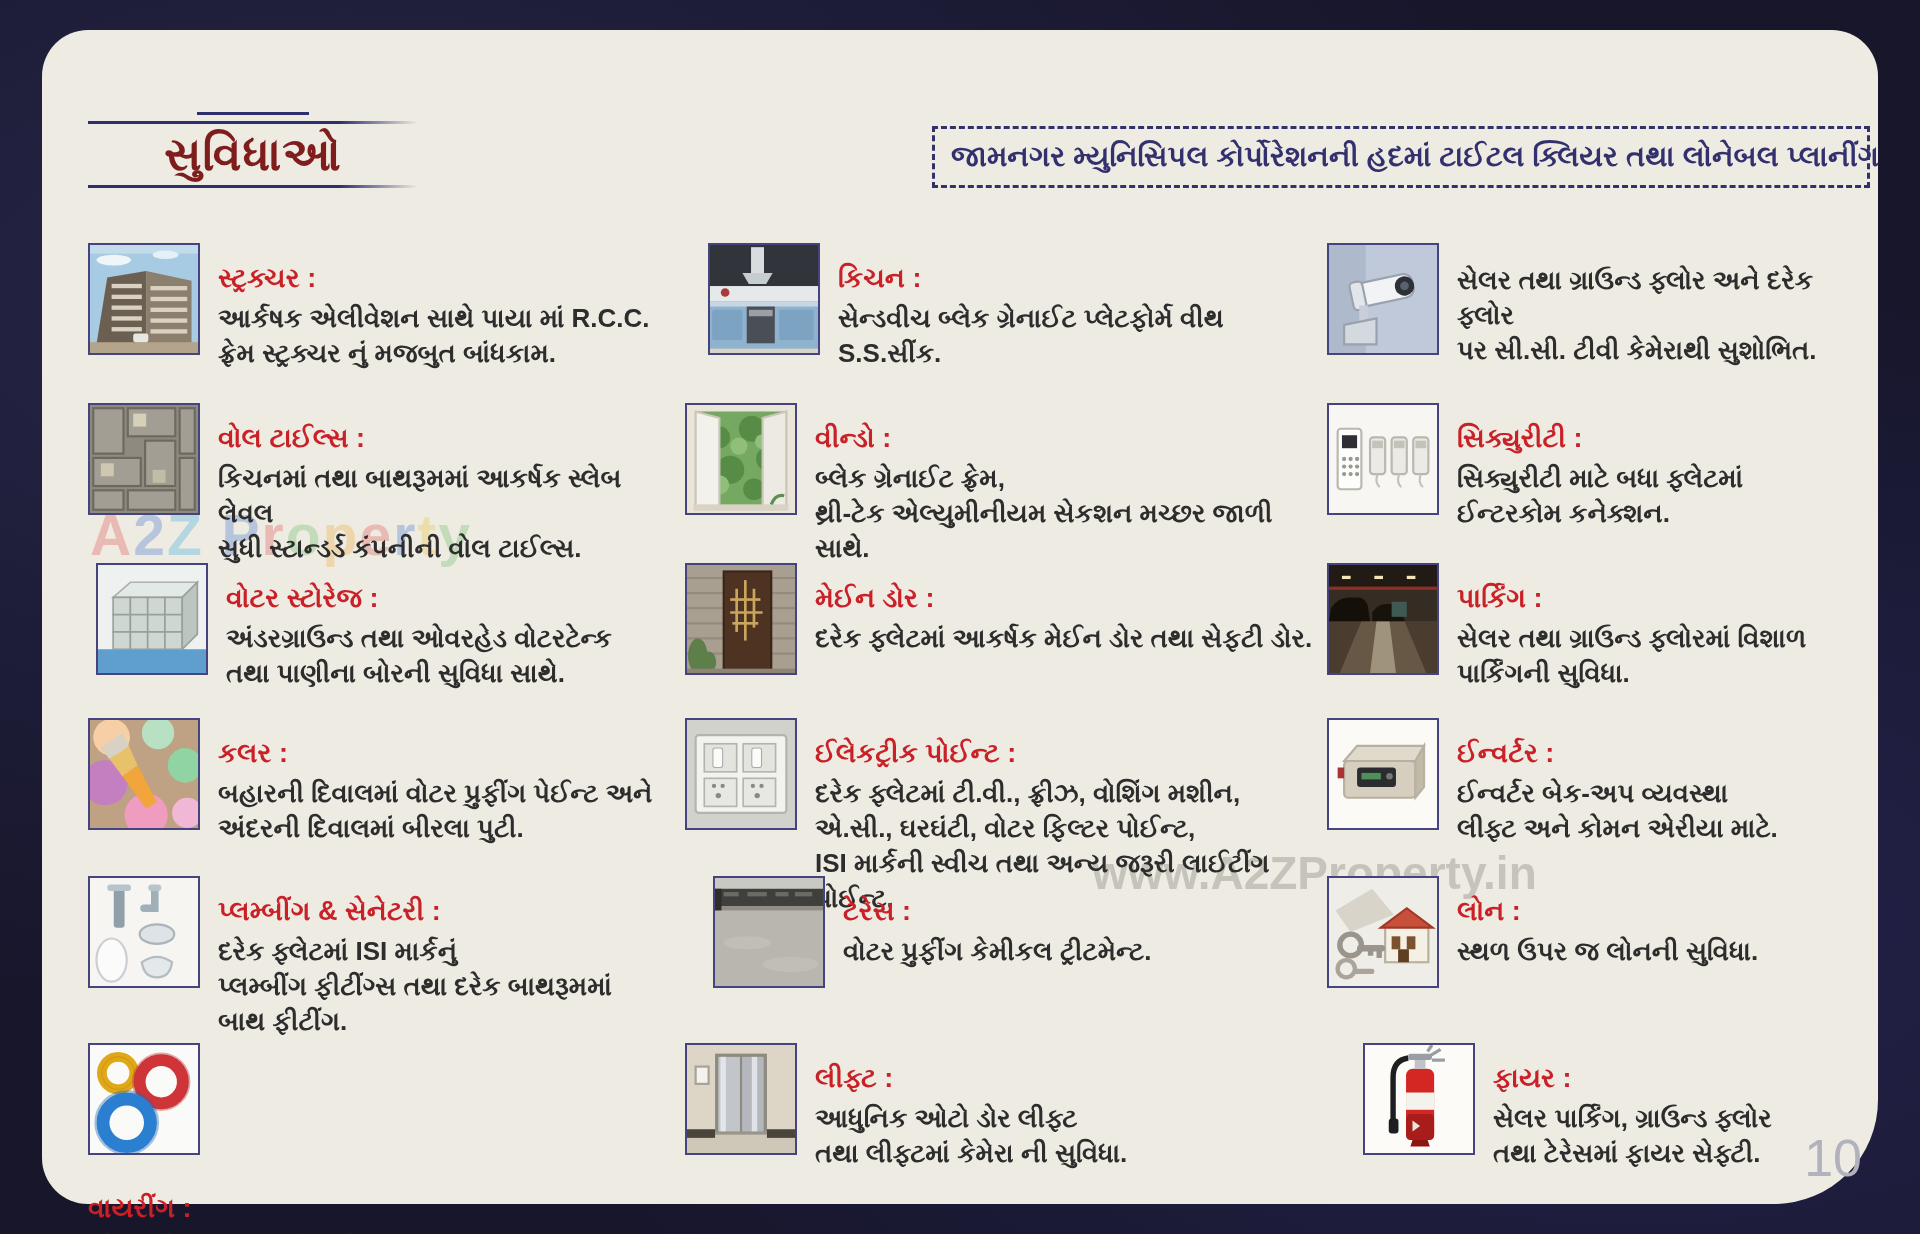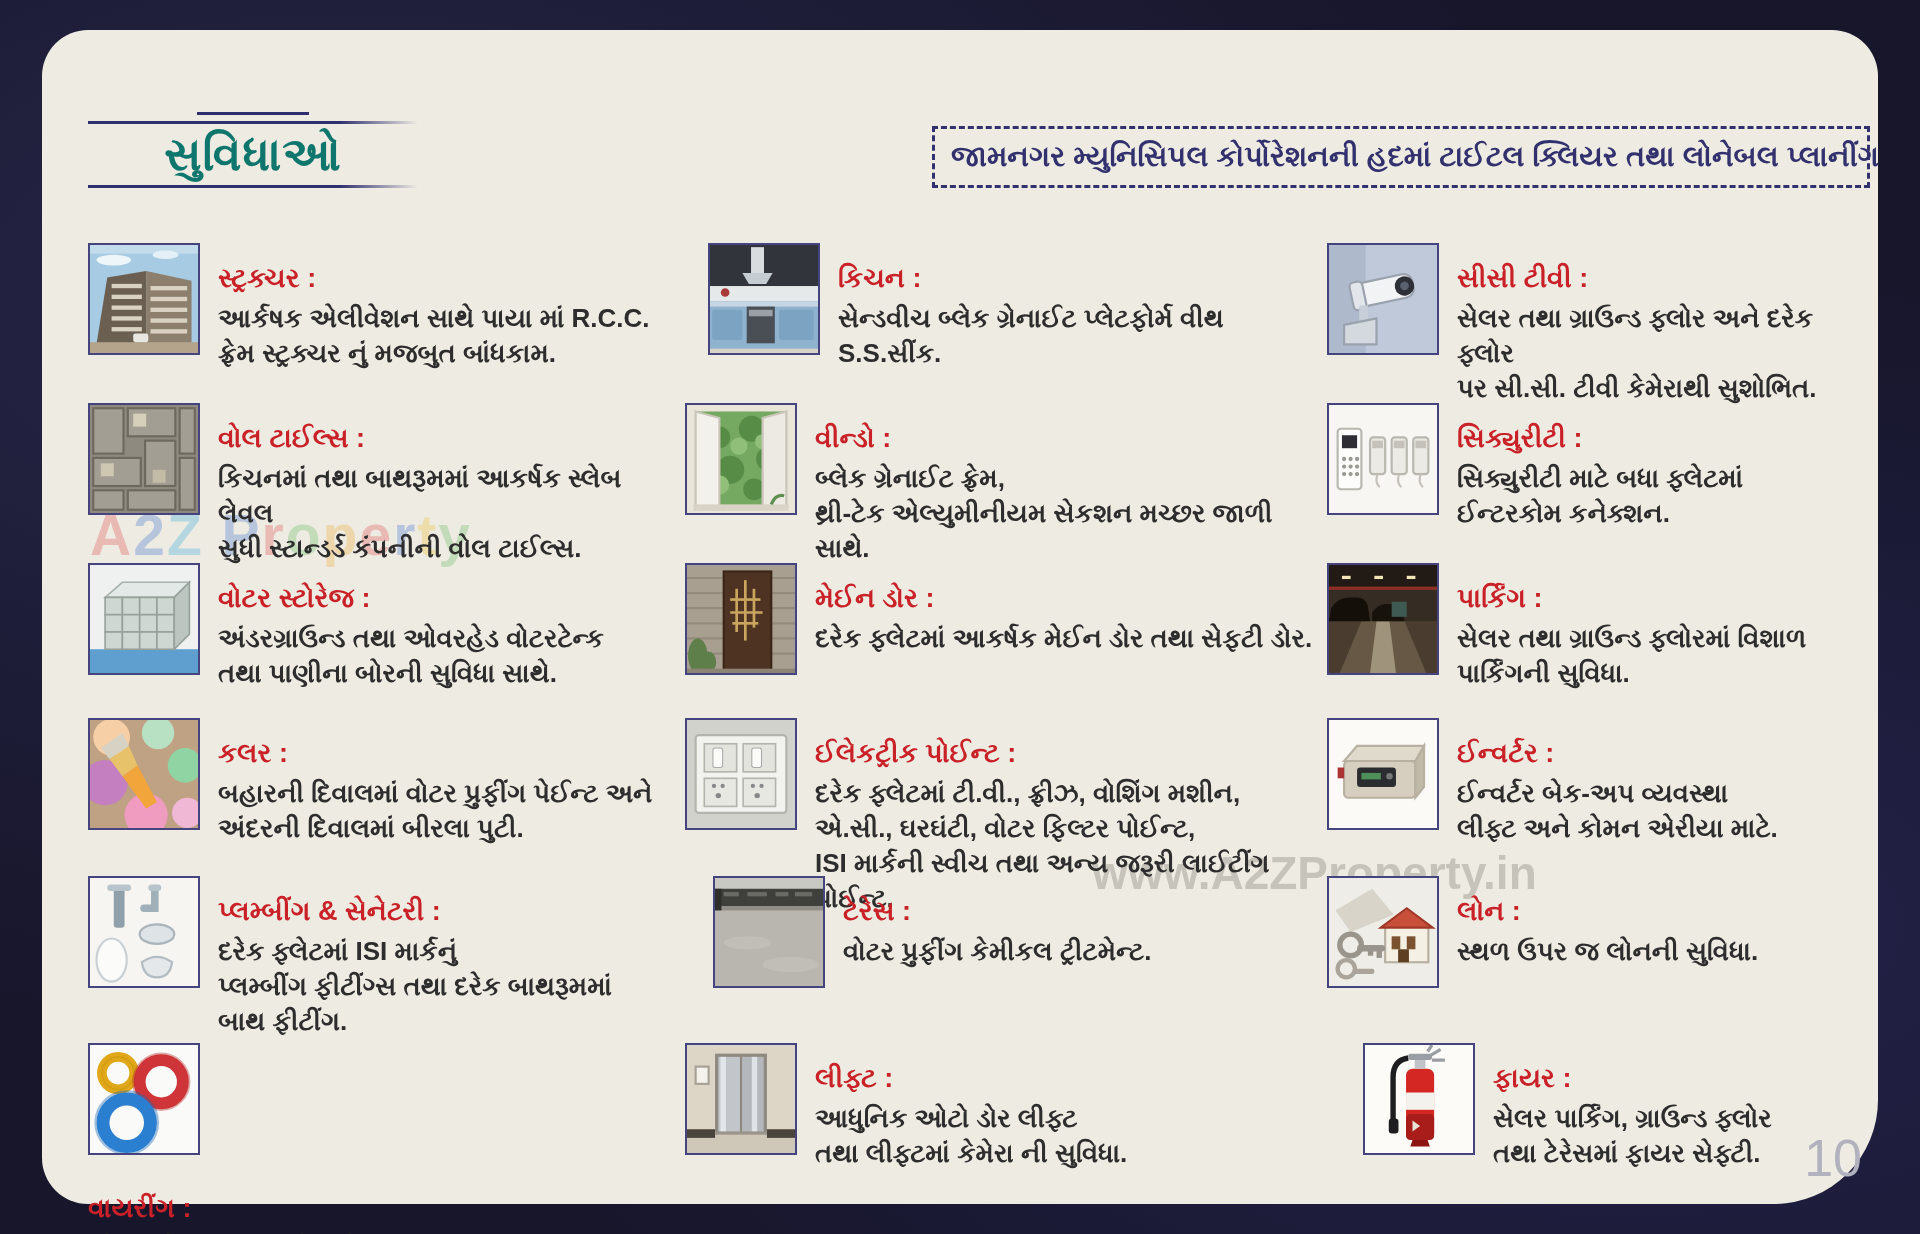--- a/index.html
+++ b/index.html
@@ -13,21 +13,21 @@
   }
   .card{
     position:absolute;left:42px;top:30px;width:1836px;height:1174px;
     background:#edebe2;border-radius:46px 46px 104px 46px;
   }
   
   .title-block{position:absolute;left:46px;top:82px;width:330px;}
   .line-short{width:112px;height:3px;background:#2f2e6e;margin:0 auto 6px auto;}
   .line-grad{height:3px;background:linear-gradient(to right,#2f2e6e 76%,rgba(47,46,110,0) 100%);}
   .title-block h1{
-    margin:3px 0 4px 0;text-align:center;color:#0f766e;
+    margin:3px 0 4px 0;text-align:center;color:#7f1d1d;
     font-size:46px;line-height:54px;font-weight:700;letter-spacing:1px;
   }
   
   .banner{
     position:absolute;left:890px;top:96px;width:938px;height:62px;
     border:3px dashed #32316e;box-sizing:border-box;
     display:flex;align-items:center;justify-content:center;
   }
   .banner span{color:#32316e;font-size:29px;font-weight:700;white-space:nowrap;margin-left:28px;}
   
@@ -124,21 +124,21 @@
               <rect x="10" y="54" width="12" height="12" fill="#cec7b2"></rect>
               <rect x="58" y="60" width="12" height="12" fill="#c2bba6"></rect>
             </svg>
           </div>
     <div class="text">
       <div class="heading">વોલ ટાઈલ્સ :</div>
       <div class="body">કિચનમાં તથા બાથરૂમમાં આકર્ષક સ્લેબ લેવલ
 સુધી સ્ટાન્ડર્ડ કંપનીની વોલ ટાઈલ્સ.</div>
     </div>
   </div>
-        <div class="item" style="left: 46px; top: 533px; width: 585px;">
+        <div class="item" style="left: 54px; top: 533px; width: 585px;">
     <div class="thumb">
             <svg viewBox="0 0 100 100" preserveAspectRatio="none">
               <rect width="100" height="100" fill="#eef1f0"></rect>
               <rect y="78" width="100" height="22" fill="#5e9fd0"></rect>
               <polygon points="14,30 30,16 92,16 78,30" fill="#e3e9e6" stroke="#a9b2ad" stroke-width="1.5"></polygon>
               <g fill="#cfd7d2" stroke="#97a19b" stroke-width="1.5">
                 <rect x="14" y="30" width="16" height="16"></rect>
                 <rect x="30" y="30" width="16" height="16"></rect>
                 <rect x="46" y="30" width="16" height="16"></rect>
                 <rect x="62" y="30" width="16" height="16"></rect>
@@ -388,21 +388,20 @@
                 <rect x="26" y="30" width="52" height="22" rx="8" fill="#f2f3f5" stroke="#9aa2ae" stroke-width="2"></rect>
                 <rect x="20" y="28" width="12" height="26" rx="4" fill="#e2e5e9" stroke="#9aa2ae" stroke-width="2"></rect>
                 <circle cx="70" cy="41" r="9" fill="#2e3038"></circle>
                 <circle cx="70" cy="41" r="4" fill="#5a6270"></circle>
               </g>
               <rect x="28" y="56" width="8" height="16" fill="#c9cfd8"></rect>
               <polygon points="14,74 44,68 44,92 14,92" fill="#d4d9e0" stroke="#9aa2ae" stroke-width="2"></polygon>
             </svg>
           </div>
     <div class="text">
-      <div class="heading">સીસી ટીવી :</div>
       <div class="body">સેલર તથા ગ્રાઉન્ડ ફ્લોર અને દરેક ફ્લોર
 પર સી.સી. ટીવી કેમેરાથી સુશોભિત.</div>
     </div>
   </div>
         <div class="item" style="left: 1285px; top: 373px; width: 548px;">
     <div class="thumb">
             <svg viewBox="0 0 100 100" preserveAspectRatio="none">
               <rect width="100" height="100" fill="#f7f6f2"></rect>
               <rect x="8" y="22" width="22" height="56" rx="3" fill="#fdfdfb" stroke="#b8b8b0" stroke-width="2"></rect>
               <rect x="12" y="28" width="14" height="12" fill="#2e2e34"></rect>

